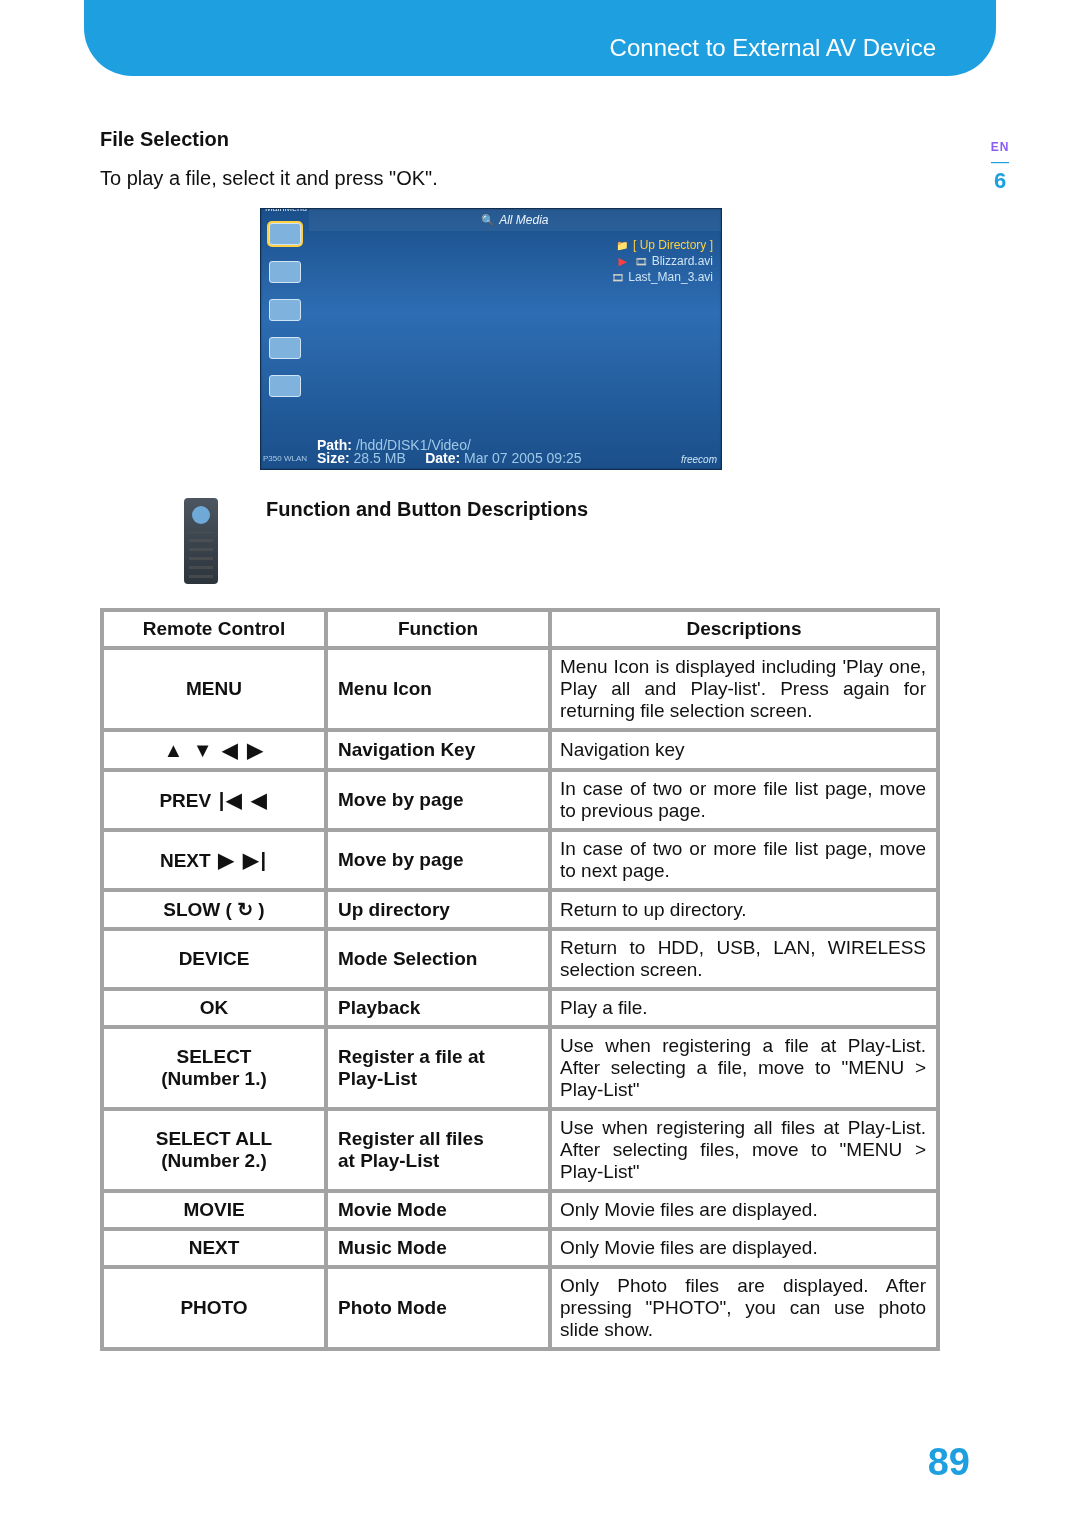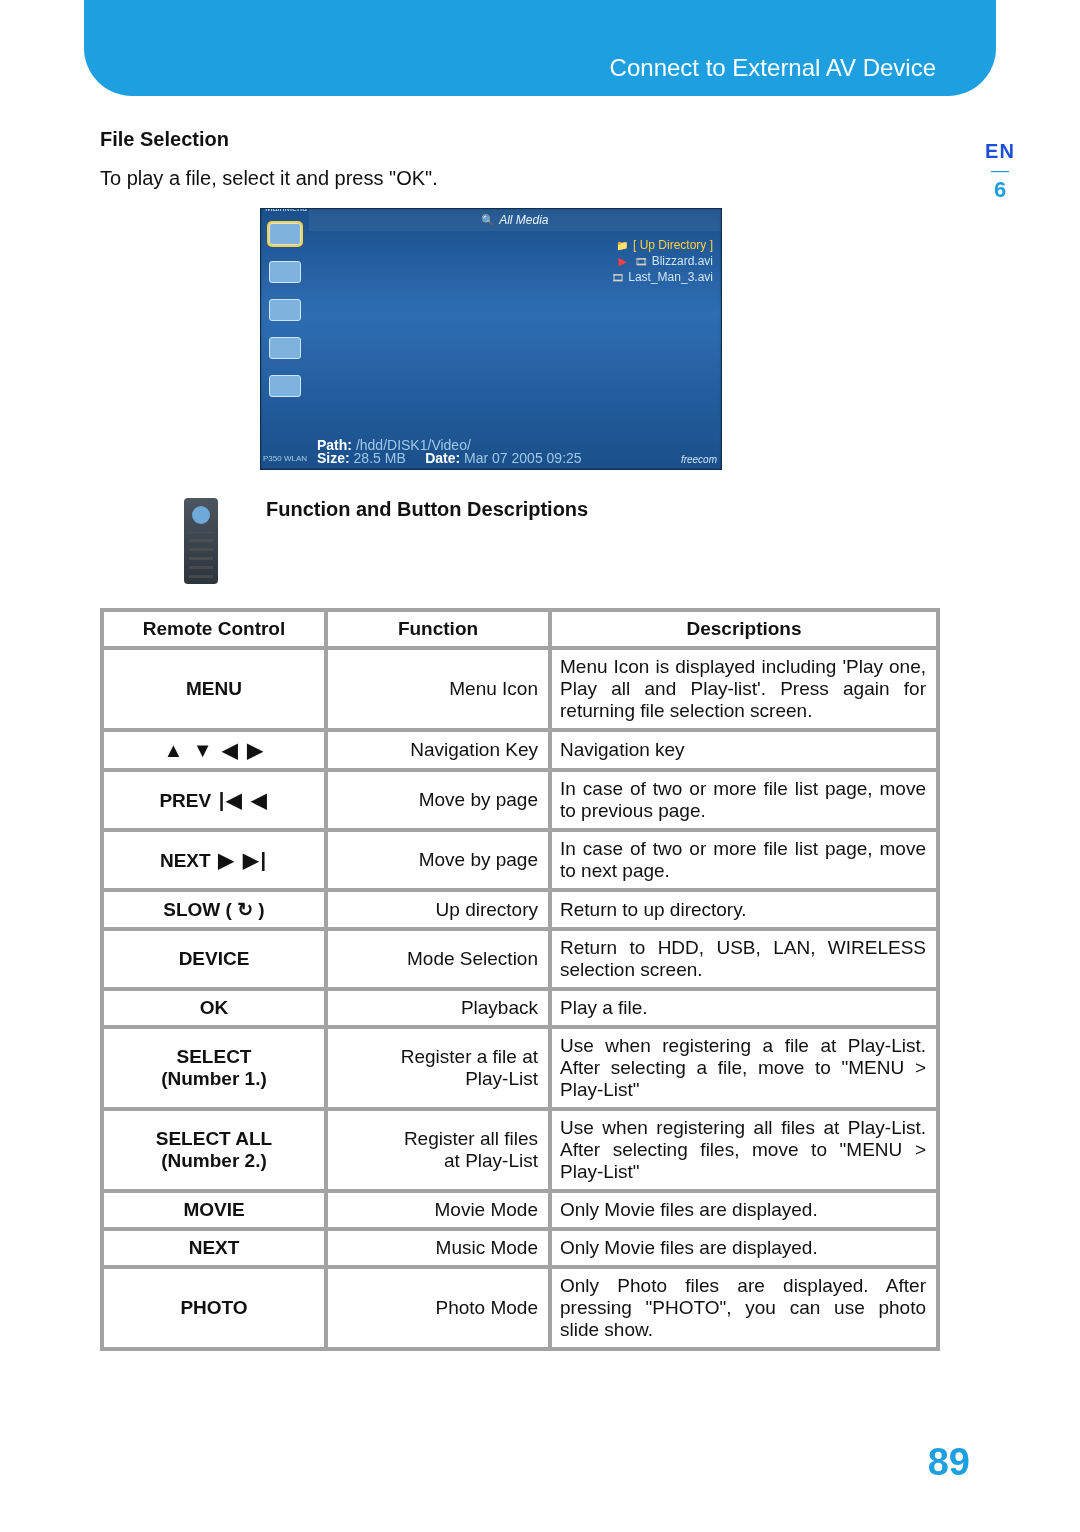--- a/index.html
+++ b/index.html
@@ -16,21 +16,21 @@
     position: relative;
     box-sizing: border-box;
   }
 
   
   .banner {
     position: absolute;
     left: 84px;
     right: 84px;
     top: 0;
-    height: 96px;
+    height: 76px;
     background: #1e9fe0;
     border-bottom-left-radius: 48px;
     border-bottom-right-radius: 48px;
     display: flex;
     align-items: flex-end;
     justify-content: flex-end;
     padding: 0 60px 14px 0;
     box-sizing: border-box;
   }
   .banner-title {
@@ -41,23 +41,23 @@
 
   
   .lang-strip {
     position: absolute;
     right: 60px;
     top: 140px;
     width: 40px;
     text-align: center;
   }
   .lang-strip .lang {
-    color: #1d4ed8;
+    color: #8b5cf6;
     font-weight: 700;
-    font-size: 20px;
+    font-size: 12px;
     letter-spacing: 1px;
   }
   .lang-strip .divider {
     color: #1e9fe0;
     font-size: 18px;
     line-height: 10px;
     margin: 2px 0;
   }
   .lang-strip .chap {
     color: #1e9fe0;
@@ -242,22 +242,22 @@
   table.buttons td.rc {
     text-align: center;
     font-weight: 800;
     white-space: pre-line;
   }
   table.buttons td.rc .sub {
     display:block;
     font-weight:800;
   }
   table.buttons td.fn {
-    text-align: right;
-    font-weight: 400;
+    text-align: left;
+    font-weight: 700;
     white-space: pre-line;
     border-radius: 16px;
   }
   table.buttons td.desc {
     text-align: justify;
     padding-left: 8px;
   }
   .arrows-glyph {
     font-size: 20px;
     letter-spacing: 2px;

